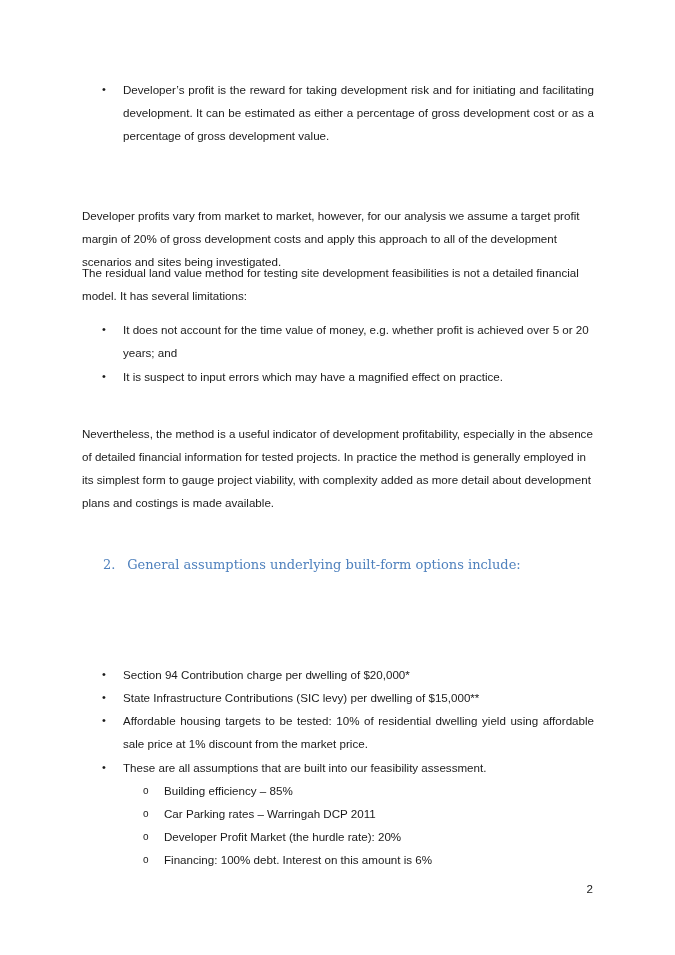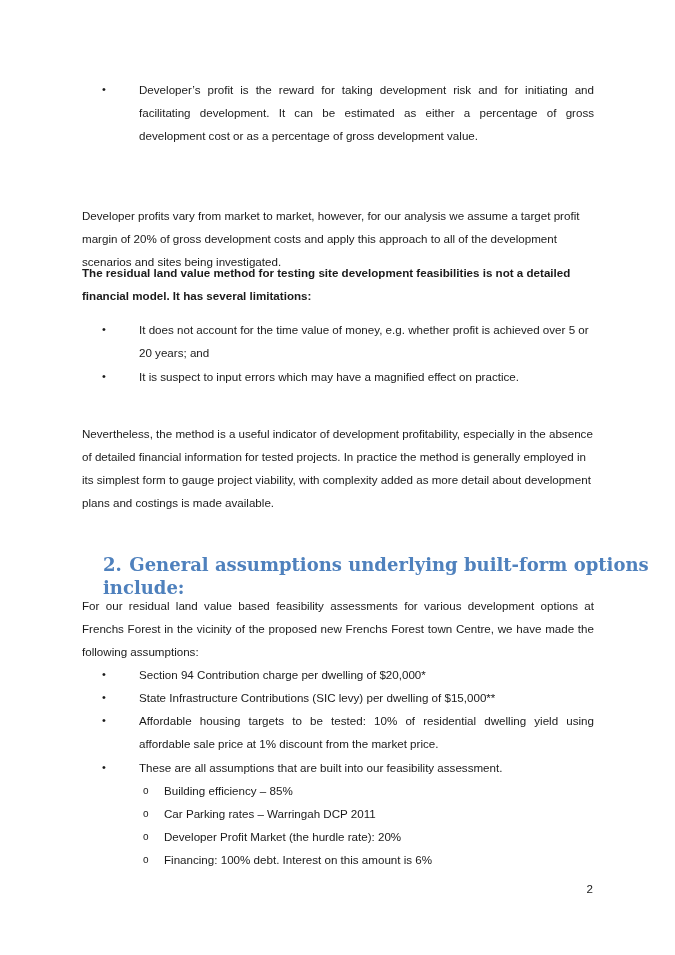--- a/index.html
+++ b/index.html
@@ -3,62 +3,61 @@
 <meta charset="utf-8">
 <style>
   html, body { margin: 0; padding: 0; background: #ffffff; }
   body { width: 675px; height: 955px; position: relative; overflow: hidden;
          font-family: "Liberation Sans", "DejaVu Sans", sans-serif; color: #1a1a1a; }
   .page { position: absolute; left: 0; top: 0; width: 675px; height: 955px; background: #fff; }
   .para { position: absolute; left: 82px; width: 512px; font-size: 11.6px; line-height: 23px; text-align: left; }
   .para.justify { text-align: justify; }
   .bullet { position: absolute; left: 82px; width: 512px; font-size: 11.6px; line-height: 23px; }
   .bullet .dot { position: absolute; left: 20px; top: 0; width: 12px; font-size: 11px; }
-  .bullet .txt { display: block; margin-left: 57px; }
+  .bullet .txt { display: block; margin-left: 41px; }
   .bullet.justify .txt { text-align: justify; }
   .sub { position: absolute; left: 143px; width: 450px; font-size: 11.6px; line-height: 23px; }
   .sub .circ { position: absolute; left: 0; top: 0; font-size: 10px; }
   .sub .txt { display: block; margin-left: 21px; }
   .heading { position: absolute; left: 103px; top: 553px; font-family: "DejaVu Serif", "Liberation Serif", serif;
-             font-weight: bold; font-size: 18px; color: #4f81bd; line-height: 23px; }
+             font-weight: normal; font-size: 13px; color: #4f81bd; line-height: 23px; }
   .heading .num { display: inline-block; width: 20px; }
   .pagenum { position: absolute; right: 82px; top: 882px; font-size: 11.6px; }
 </style>
 </head>
 <body>
 
 <div class="page">
 
   <div class="bullet justify" style="top:78px;">
     <span class="dot">•</span>
     <span class="txt">Developer’s profit is the reward for taking development risk and for initiating and facilitating development. It can be estimated as either a percentage of gross development cost or as a percentage of gross development value.</span>
   </div>
 
   <div class="para" style="top:181px;margin-top:23px;">Developer profits vary from market to market, however, for our analysis we assume a target profit margin of 20% of gross development costs and apply this approach to all of the development scenarios and sites being investigated.</div>
 
-  <div class="para" style="top:261px;font-weight:bold;">The residual land value method for testing site development feasibilities is not a detailed financial model. It has several limitations:</div>
+  <div class="para" style="top:261px;">The residual land value method for testing site development feasibilities is not a detailed financial model. It has several limitations:</div>
 
   <div class="bullet" style="top:318px;">
     <span class="dot">•</span>
     <span class="txt">It does not account for the time value of money, e.g. whether profit is achieved over 5 or 20 years; and</span>
   </div>
 
   <div class="bullet" style="top:365px;">
     <span class="dot">•</span>
     <span class="txt">It is suspect to input errors which may have a magnified effect on practice.</span>
   </div>
 
   <div class="para" style="top:422px;">Nevertheless, the method is a useful indicator of development profitability, especially in the absence of detailed financial information for tested projects. In practice the method is generally employed in its simplest form to gauge project viability, with complexity added as more detail about development plans and costings is made available.</div>
 
   <div class="heading">
     <span class="num">2.</span>
     <span>General assumptions underlying built-form options include:</span>
   </div>
 
-  <div class="para justify" style="top:594px;">For our residual land value based feasibility assessments for various development options at Frenchs Forest in the vicinity of the proposed new Frenchs Forest town Centre, we have made the following assumptions:</div>
 
   <div class="bullet" style="top:663px;">
     <span class="dot">•</span>
     <span class="txt">Section 94 Contribution charge per dwelling of $20,000*</span>
   </div>
 
   <div class="bullet" style="top:686px;">
     <span class="dot">•</span>
     <span class="txt">State Infrastructure Contributions (SIC levy) per dwelling of $15,000**</span>
   </div>

